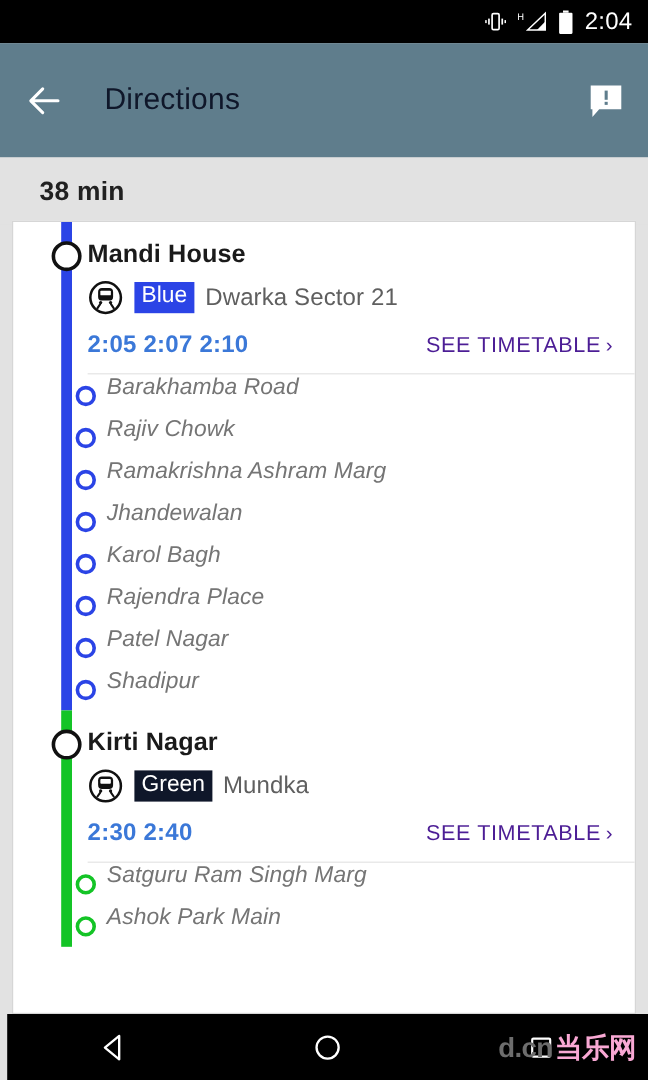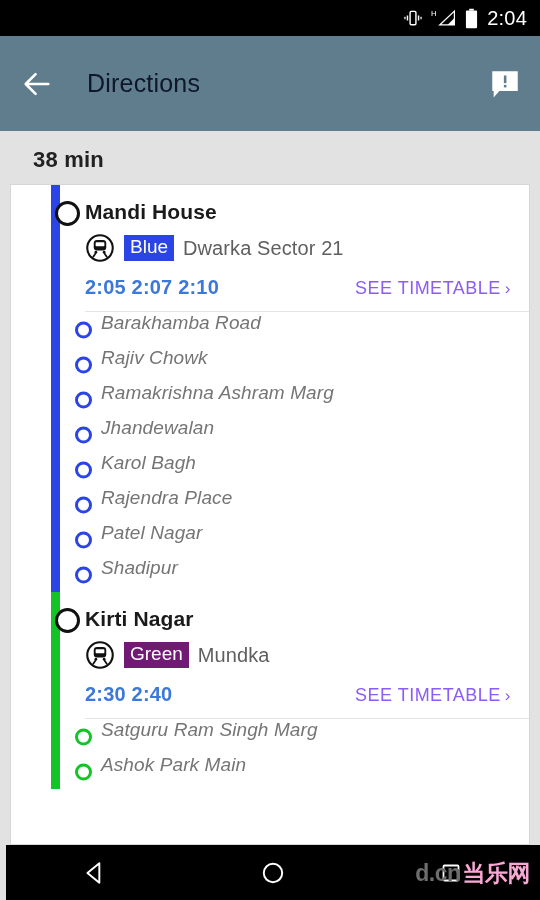--- a/index.html
+++ b/index.html
@@ -60,21 +60,21 @@
     position: absolute;
     left: 10px; right: 10px;
     top: 184px; bottom: 55px;
     background: #ffffff;
     border: 1px solid #d6d6d6;
     overflow: hidden;
   }
   .steps { position: relative; padding-left: 0; }
 
   
-  .leg { position: relative; padding-left: 12px; }
+  .leg { position: relative; }
   .leg-line {
     position: absolute;
     left: 40px; width: 9px;
     top: 0; bottom: 0;
   }
   .leg.blue .leg-line { background: #2b44e6; }
   .leg.green .leg-line { background: #14c426; }
 
   .row { position: relative; padding-left: 62px; }
 
@@ -99,36 +99,36 @@
     display: flex; align-items: center;
     margin-top: 8px; gap: 9px;
   }
   .train-icon { width: 30px; height: 30px; flex: 0 0 auto; }
   .line-badge {
     color: #ffffff; font-size: 19px; font-weight: 500;
     padding: 1px 6px 3px 6px; line-height: 22px;
     display: inline-block;
   }
   .line-badge.blue { background: #2b44e6; }
-  .line-badge.green { background: #701a75; }
+  .line-badge.green { background: #0f172a; }
   .headsign {
     font-size: 20px; color: #5f5f5f; letter-spacing: .1px;
   }
 
   
   .dep-row {
     display: flex; align-items: baseline; justify-content: space-between;
     margin-top: 13px; padding-right: 18px; padding-bottom: 12px;
   }
   .dep-times {
     font-size: 20px; font-weight: bold; color: #3b78d8;
     letter-spacing: .2px;
   }
   .timetable-link {
-    font-size: 18px; color: #8b5cf6; letter-spacing: .5px;
+    font-size: 18px; color: #4c1d95; letter-spacing: .5px;
     white-space: nowrap;
     text-align: right;
   }
   .chev { font-size: 17px; margin-left: 4px; }
 
   .divider {
     height: 1px; background: #e4e4e4;
     margin-left: 62px; margin-right: 0;
   }
 

